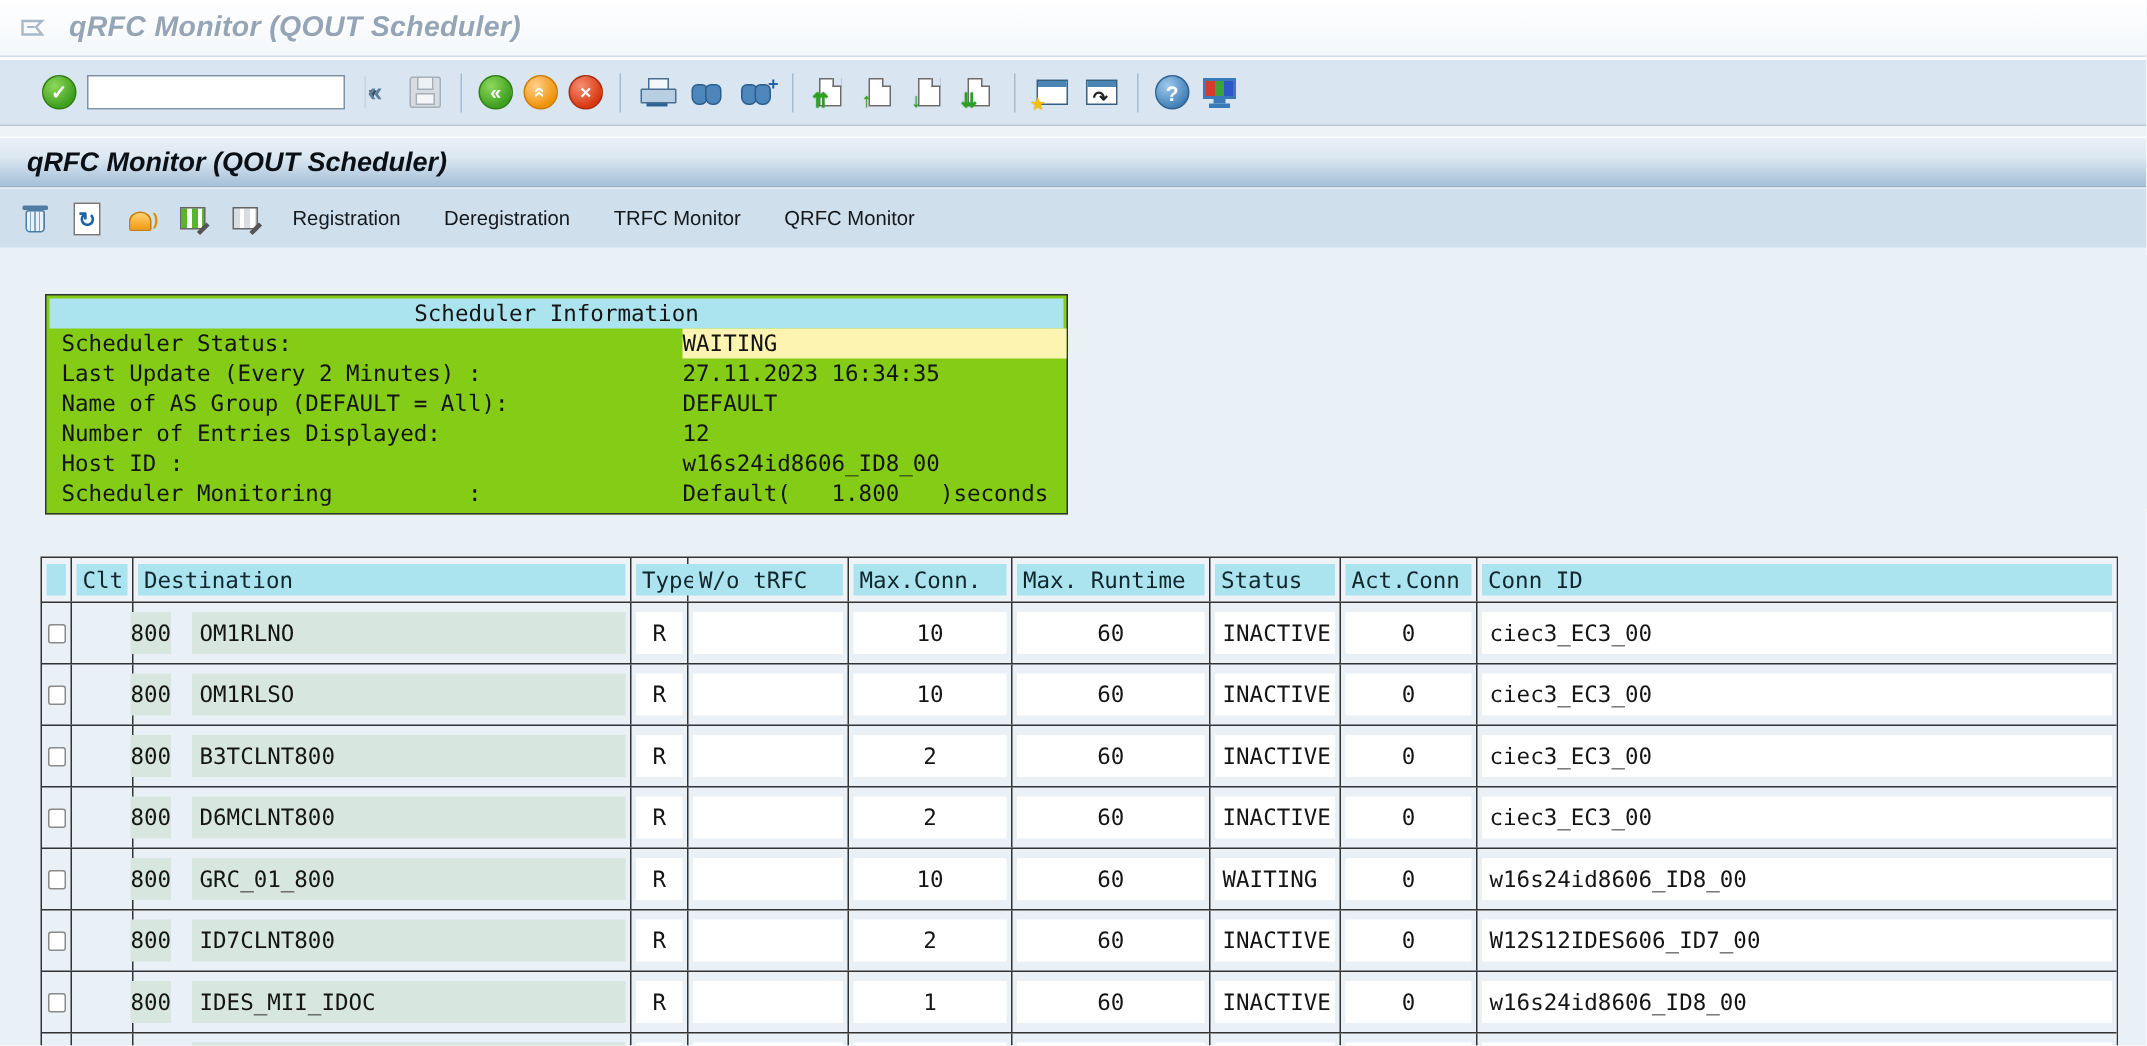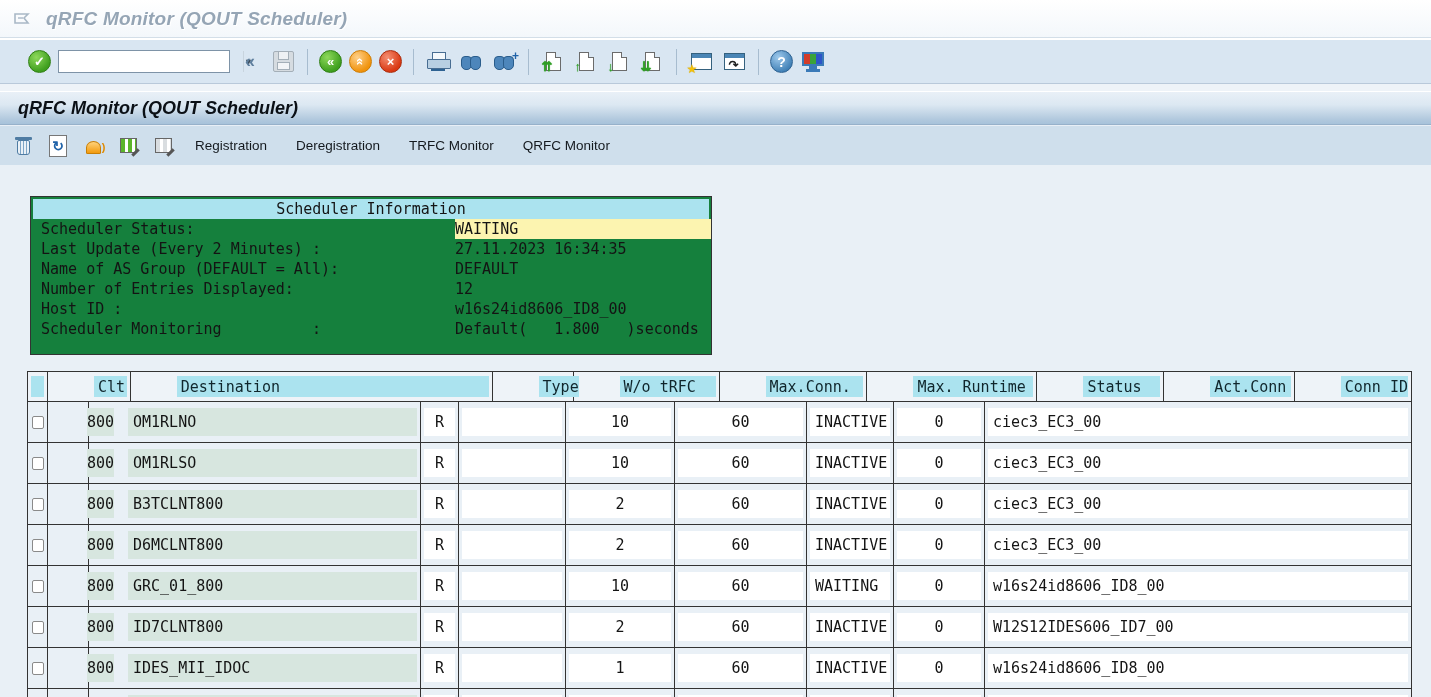--- a/index.html
+++ b/index.html
@@ -66,30 +66,30 @@
   .bell-icon::before{content:"";position:absolute;left:0;top:0;width:13px;height:11px;background:linear-gradient(#ffd27a,#f29a0d);border:1px solid #c97f06;border-radius:50% 50% 10% 10%;}
   .bell-icon::after{content:")";position:absolute;right:-5px;top:0;color:#e08a00;font-weight:bold;font-size:11px;}
   .tblx-icon{width:17px;height:15px;border:1px solid #666;background:#fff;position:relative;box-sizing:border-box;}
   .tblx-icon.green{background:repeating-linear-gradient(90deg,#5bb52a 0 4px,#ffffff 4px 7px);}
   .tblx-icon.gray{background:repeating-linear-gradient(90deg,#d9dde0 0 4px,#ffffff 4px 7px);}
   .tblx-icon::after{content:"";position:absolute;right:-4px;bottom:-2px;width:9px;height:3px;background:#555;transform:rotate(-45deg);}
 
   
   .content{position:relative;background:#e9f0f6;}
 
-  .info-box{position:absolute;left:30px;top:31px;width:682px;background:#15803d;border:1px solid #333;padding:2px 0 15px 0;font-family:"DejaVu Sans Mono",monospace;font-size:15px;color:#141414;box-sizing:border-box;}
+  .info-box{position:absolute;left:30px;top:31px;width:682px;background:#84cc16;border:1px solid #333;padding:2px 0 3px 0;font-family:"DejaVu Sans Mono",monospace;font-size:15px;color:#141414;box-sizing:border-box;}
   .info-title{height:20px;line-height:20px;margin:0 2px;background:#abe3ef;text-align:center;}
   .info-row{display:flex;height:20px;line-height:20px;}
   .info-label{width:424px;padding-left:10px;white-space:pre;box-sizing:border-box;}
   .info-value{flex:1;white-space:pre;}
   .info-row.highlight .info-value{background:#fcf4b0;}
 
   
   .qtable{position:absolute;left:27px;top:206px;width:1385px;border:1px solid #333;background:#eef3f8;box-sizing:border-box;}
-  .hrow{display:flex;height:29px;background:#eef3f8;gap:43px;}
+  .hrow{display:flex;height:29px;background:#eef3f8;}
   .trow{display:flex;height:40px;background:#e9f0f6;border-top:1px solid #333;}
   .cell{border-right:1px solid #333;display:flex;align-items:center;box-sizing:border-box;padding:0 3px;}
   .cell:last-child{border-right:none;}
   .c-sel{width:20px;}.c-clt{width:41px;}.c-dest{width:332px;}.c-type{width:38px;}.c-wo{width:107px;}.c-maxc{width:109px;}.c-maxr{width:132px;}.c-status{width:87px;}.c-actc{width:91px;}.c-host{flex:1;}
   .hbox{background:#abe3ef;height:21px;flex:1;display:flex;align-items:center;padding-left:4px;font-family:"DejaVu Sans Mono",monospace;font-size:15px;color:#10262c;white-space:pre;box-sizing:border-box;}
   .hbox.selbox{flex:none;width:13px;padding:0;}
   .fbox{background:#fff;height:28px;flex:1;display:flex;align-items:center;font-family:"DejaVu Sans Mono",monospace;font-size:15px;color:#141414;box-sizing:border-box;white-space:pre;}
   .fbox.key{background:#d7e6df;margin-left:36px;}
   .fbox.num{justify-content:center;}
   .fbox.txt{padding-left:5px;}

